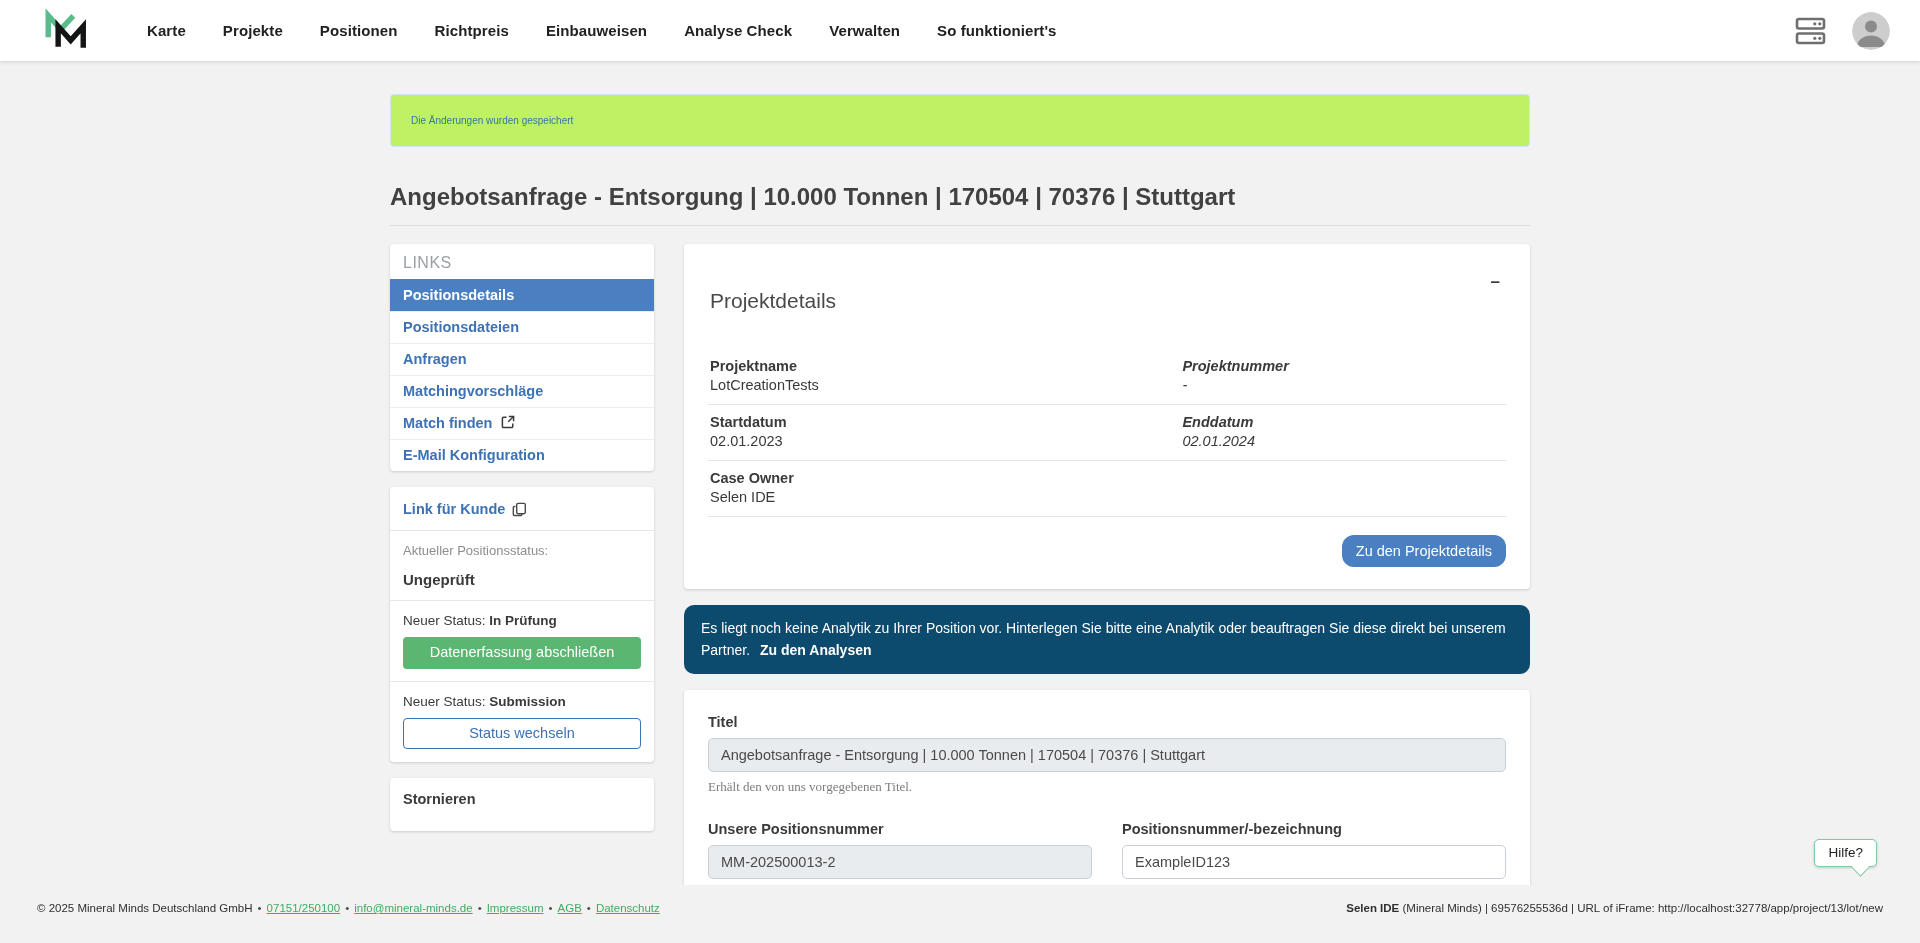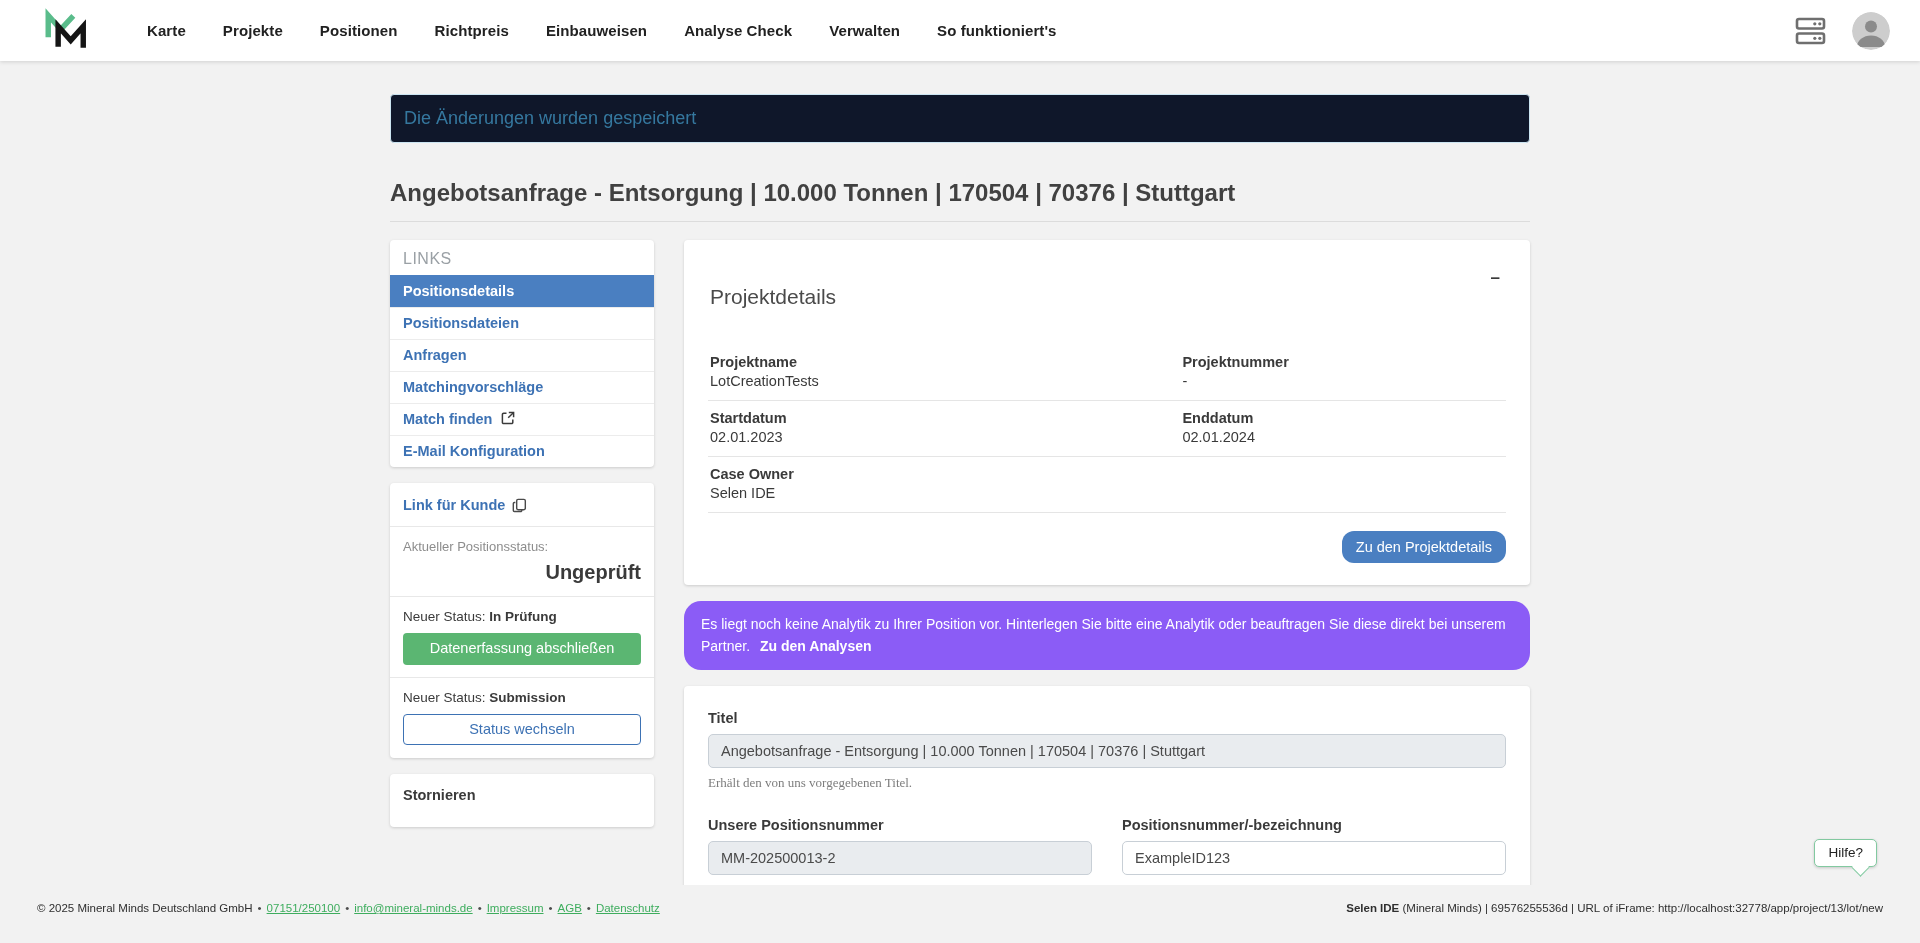--- a/index.html
+++ b/index.html
@@ -24,22 +24,22 @@
     text-decoration:none; color:#212121; font-size:15px; font-weight:700;
     letter-spacing:.1px;
   }
   .nav-right { margin-left:auto; display:flex; align-items:center; gap:26px; }
   .icon-btn { background:none; border:none; padding:0; cursor:pointer; display:flex; }
   .avatar { width:38px; height:38px; border-radius:50%; overflow:hidden; }
 
   
   .container { width:1140px; margin:0 auto; }
   .alert-info {
-    margin-top:33px; background:#0f172a; color:#35789f; border:1px solid #cce5f2;
-    border-radius:4px; padding:13px; font-size:18px;
+    margin-top:33px; background:#bef264; color:#35789f; border:1px solid #cce5f2;
+    border-radius:4px; padding:20px; font-size:10px;
   }
   .page-title {
     margin:36px 0 0; font-size:24px; font-weight:700; color:#414141;
     padding-bottom:14px; border-bottom:1px solid #dcdcdc;
   }
   .layout { display:flex; gap:30px; margin-top:18px; align-items:flex-start; }
   .card { background:#fff; border-radius:4px; box-shadow:0 1px 3px rgba(0,0,0,.16); }
 
   
   .sidebar { width:264px; flex-shrink:0; }
@@ -52,21 +52,21 @@
   .link-item.active { background:#4a7fc1; color:#fff; border-top-color:#4a7fc1; }
   .link-item .ext-icon { margin-left:5px; vertical-align:-1px; }
 
   .status-card { margin-top:16px; padding:13px; }
   .customer-link {
     color:#3d72b4; font-size:14.5px; font-weight:700; text-decoration:none;
     display:inline-flex; align-items:center; gap:7px;
   }
   hr.div { border:none; border-top:1px solid #e8e8e8; margin:12px -13px; }
   .muted-label { font-size:13px; color:#8d8d8d; }
-  .status-value { font-size:20px; font-weight:700; color:#3a3a3a; margin-top:7px;text-align:right; }
+  .status-value { font-size:15px; font-weight:700; color:#3a3a3a; margin-top:13px; }
   .new-status { font-size:13.5px; color:#3a3a3a; margin-bottom:9px; }
   .new-status b { font-weight:700; }
 
   .btn {
     display:block; width:100%; text-align:center; border-radius:4px;
     font-size:14.5px; padding:6px 10px; cursor:pointer;
     font-family:inherit; border:none; line-height:1.35;
   }
   .btn-green { background:#5bb672; color:#fff; }
   .btn-outline-blue { background:#fff; border:1.5px solid #3d72b4; color:#3d72b4; padding:5px 10px; }
@@ -78,29 +78,29 @@
   .pd-card { padding:28px 24px 22px; }
   .pd-head { display:flex; justify-content:space-between; align-items:flex-start; margin-bottom:18px; padding:0 2px; }
   .pd-title { font-size:21px; color:#4a4a4a; font-weight:400; }
   .collapse-btn { background:none; border:none; cursor:pointer; font-size:17px; font-weight:700; color:#3a3a3a; padding:0 4px; }
   .pd-row {
     display:grid; grid-template-columns:43% 16.5% 40.5%;
     padding:9px 2px 11px; border-bottom:1px solid #e5e5e5;
   }
   .pd-cell .lbl { font-size:14.5px; font-weight:700; color:#3a3a3a; margin-bottom:3px; }
   .pd-cell .val { font-size:14.5px; color:#3a3a3a; }
-  .col3 { grid-column:3; }
+  .col3 { grid-column:3;font-style:italic; }
   .pd-actions { display:flex; justify-content:flex-end; padding-top:18px; }
   .btn-blue {
     background:#4a7fc1; color:#fff; border:none; border-radius:12px;
     padding:8px 14px; font-size:14.5px; font-family:inherit; cursor:pointer;
   }
 
   .banner {
-    margin-top:16px; background:#8b5cf6; color:#fff; border-radius:17px;
+    margin-top:16px; background:#0c4a6e; color:#fff; border-radius:10px;
     padding:13px 17px; font-size:14px; line-height:1.55;
   }
   .banner-link { color:#fff; font-weight:700; text-decoration:none; margin-left:10px; }
 
   .form-card { margin-top:16px; padding:24px; }
   .fld-label { font-size:14.5px; font-weight:700; color:#3a3a3a; margin-bottom:8px; }
   .input {
     width:100%; border:1px solid #c8cfd6; border-radius:5px;
     padding:8px 12px; font-size:14.5px; color:#4a4a4a; font-family:inherit; background:#fff;
   }

